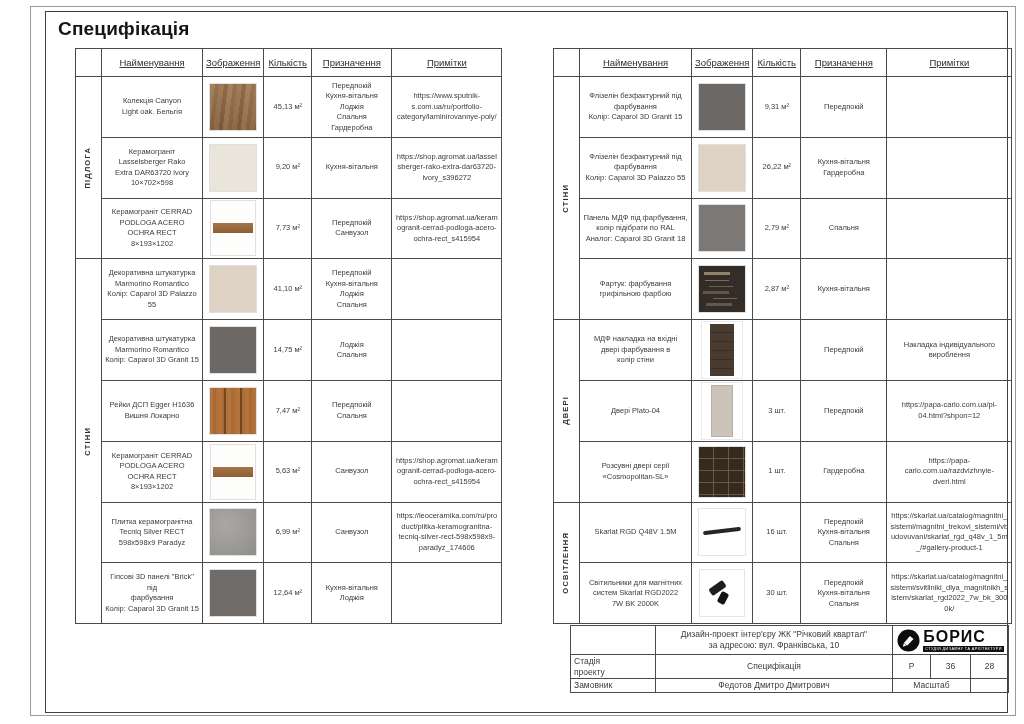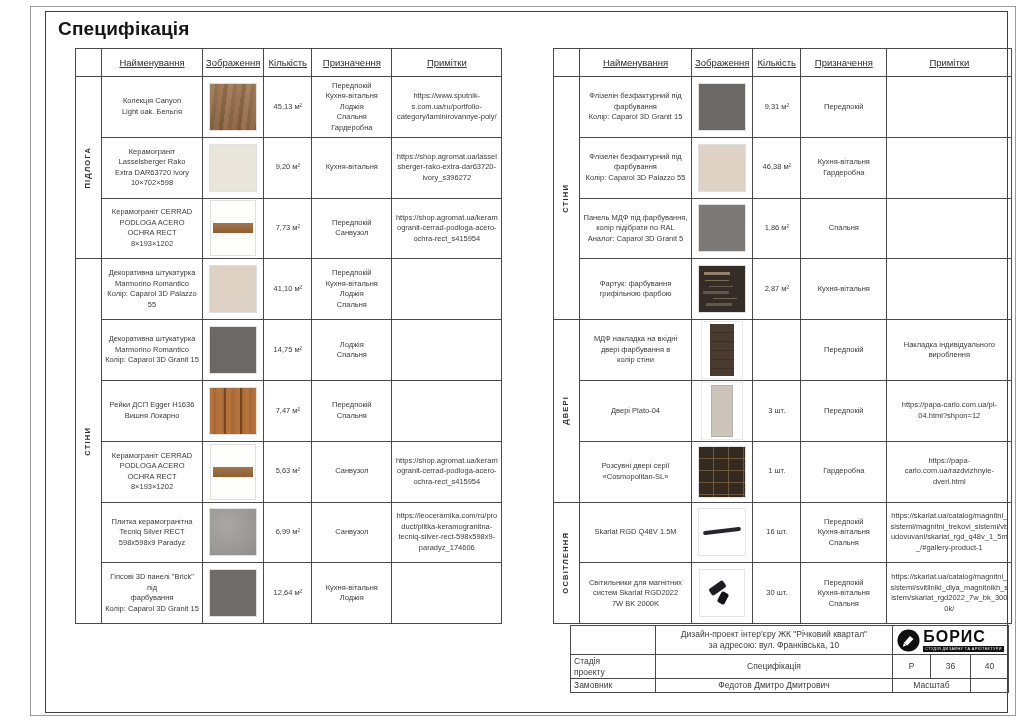--- a/index.html
+++ b/index.html
@@ -228,31 +228,31 @@
           <td class=""><div class="sw sw-plaster-dark"></div></td>
           <td class="qty">9,31 м²</td>
           <td class="pre">Передпокій</td>
           <td class="notes"></td>
         </tr>
         <tr>
           <td class="pre">Флізелін безфактурний під
 фарбування
 Колір: Caparol 3D Palazzo 55</td>
           <td class=""><div class="sw sw-plaster-beige"></div></td>
-          <td class="qty">46,38 м²</td>
+          <td class="qty">26,22 м²</td>
           <td class="pre">Кухня-вітальня
 Гардеробна</td>
           <td class="notes"></td>
         </tr>
         <tr>
           <td class="pre">Панель МДФ під фарбування,
 колір підібрати по RAL
-Аналог: Caparol 3D Granit 5</td>
+Аналог: Caparol 3D Granit 18</td>
           <td class=""><div class="sw sw-mdf-gray"></div></td>
-          <td class="qty">1,86 м²</td>
+          <td class="qty">2,79 м²</td>
           <td class="pre">Спальня</td>
           <td class="notes"></td>
         </tr>
         <tr>
           <td class="pre">Фартук: фарбування
 грифільною фарбою</td>
           <td class=""><div class="sw sw-chalkboard"></div></td>
           <td class="qty">2,87 м²</td>
           <td class="pre">Кухня-вітальня</td>
           <td class="notes"></td>
@@ -339,21 +339,21 @@
           </div>
         </div>
       </td>
     </tr>
     <tr class="tbr3">
       <td class="lbl">Стадія
 проекту</td>
       <td class="ctr">Специфікація</td>
       <td class="ctr">Р</td>
       <td class="ctr">36</td>
-      <td class="ctr">40</td>
+      <td class="ctr">28</td>
     </tr>
     <tr class="tbr4">
       <td class="lbl">Замовник</td>
       <td class="ctr">Федотов Дмитро Дмитрович</td>
       <td class="ctr" colspan="2">Масштаб</td>
       <td class="ctr"></td>
     </tr>
   </tbody>
     </table>
 </div>

